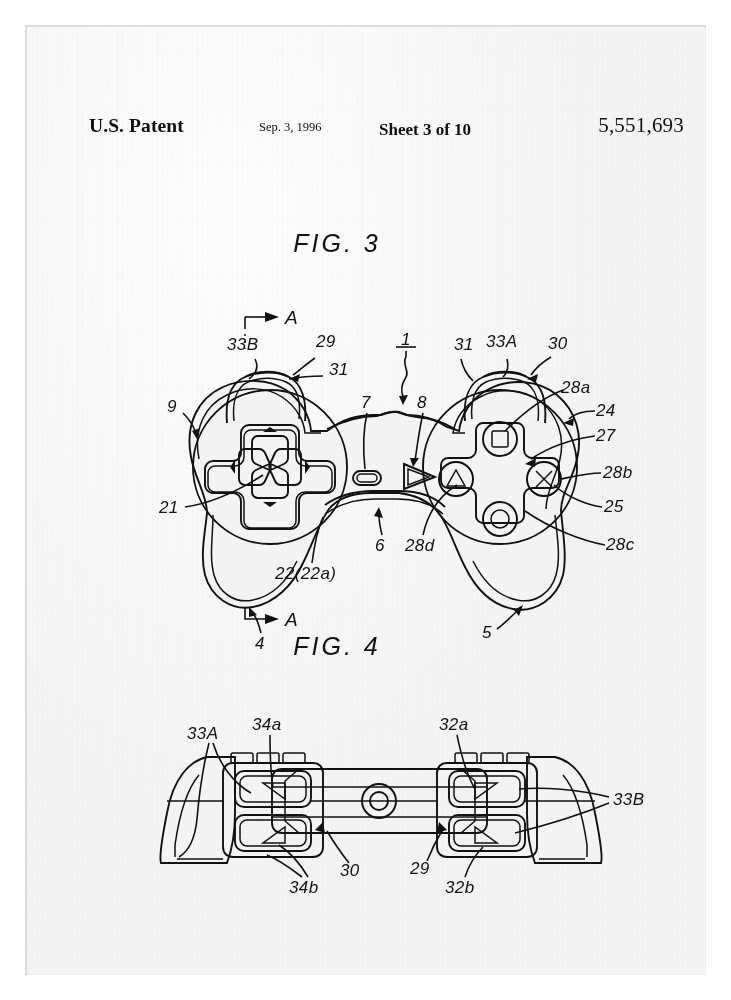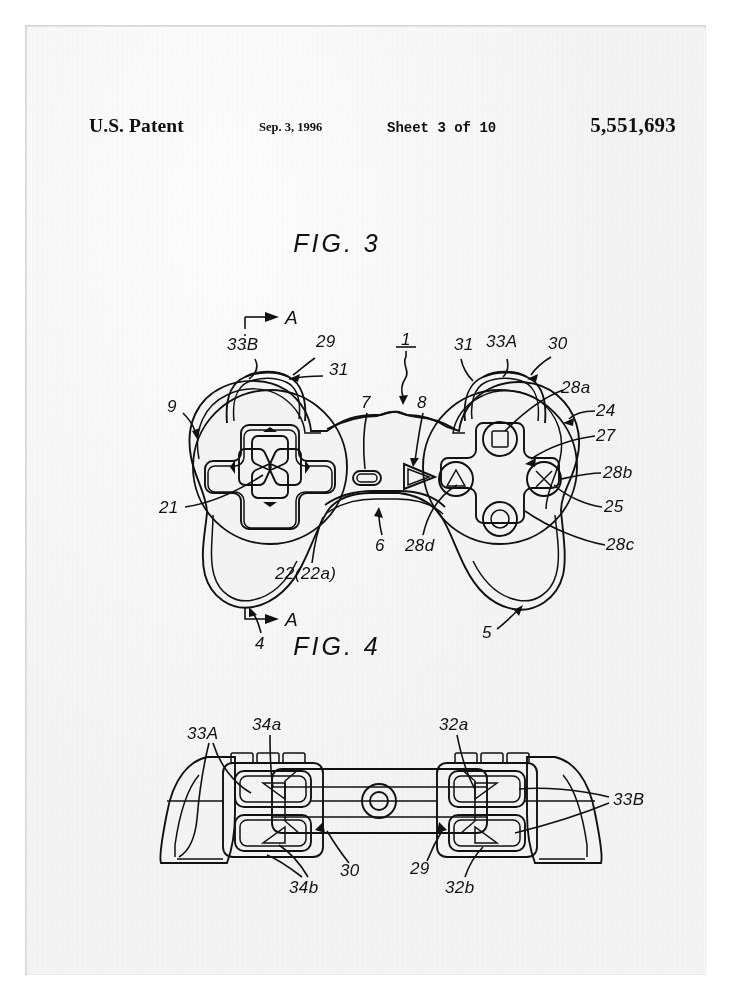--- a/index.html
+++ b/index.html
@@ -63,34 +63,33 @@
     position: absolute;
     left: 62px; top: 0;
     font-size: 19.5px;
     font-weight: bold;
     letter-spacing: .1px;
   }
   #patent-header .hdr-date {
     position: absolute;
     left: 232px; top: 5px;
     font-size: 12.5px;
+    font-weight: normal;
+  }
+  #patent-header .hdr-sheet {
+    position: absolute;
+    left: 352px; top: 5px;
+    font-size: 17px;
     font-weight: bold;
   }
-  #patent-header .hdr-sheet {
-    position: absolute;
-    left: 360px; top: 5px;
-    font-size: 14px;
-    font-weight: bold;
-    font-family: Liberation Mono, monospace;
-  }
   #patent-header .hdr-number {
     position: absolute;
-    right: 28px; top: -2px;
+    right: 20px; top: -2px;
     font-size: 21px;
-    font-weight: bold;
+    font-weight: normal;
     letter-spacing: .2px;
   }
 
   
   #drawing {
     position: absolute;
     left: 0; top: 0;
     width: 677px;
     height: 946px;
     font-style: italic;

